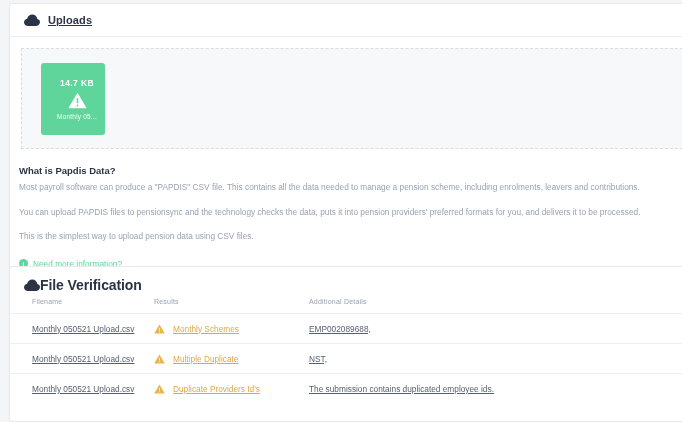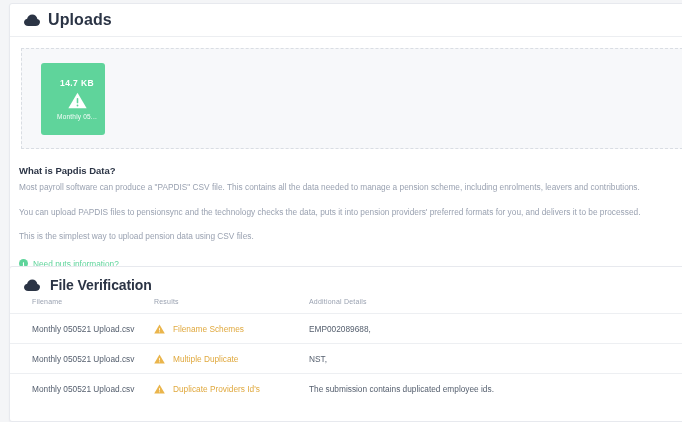--- a/index.html
+++ b/index.html
@@ -25,25 +25,26 @@
     border-radius: 3px;
     box-shadow: 0 1px 2px rgba(16,24,40,.04);
   }
   .card-header {
     height: 33px;
     display: flex; align-items: center;
     padding-left: 14px;
     border-bottom: 1px solid #eceef1;
   }
   .card-title {
-    font-size: 16px;
+    font-size: 11px;
     font-weight: bold;
     color: #2b3445;
     letter-spacing: .1px;
     margin-left: 8px;
+    text-decoration: underline;
   }
   .cloud-icon { display:block; width:16px; height:13px; }
 
   
   .dropzone {
     margin: 11px 0 0 11px;
     height: 101px;
     background: #f7f8fa;
     border: 1px dashed #d9dde3;
     border-right: none;
@@ -103,37 +104,37 @@
     box-shadow: 0 1px 2px rgba(16,24,40,.04);
     padding: 10px 0 0 0;
     height: 156px;
   }
   .verify-head {
     display: flex; align-items: center;
     padding-left: 14px; margin-bottom: 2px;
   }
   .verify-title {
     font-size: 14px; font-weight: bold; color: #2b3445;
-    margin-left: 10px; letter-spacing: -.1px;
+    margin-left: 0; letter-spacing: -.1px;
   }
 
   table { width: 100%; border-collapse: collapse; }
   thead th {
     text-align: left;
     font-size: 7px; font-weight: normal;
     color: #9aa2b1; letter-spacing: .2px;
     padding: 3px 0 8px 0;
   }
   th.c-file, td.c-file { padding-left: 22px; width: 144px; }
   th.c-res,  td.c-res  { width: 155px; }
   th.c-add,  td.c-add  { }
   tbody tr { border-top: 1px solid #edeff2; }
   tbody td {
     font-size: 8.3px; color: #56606f;
-    height: 30px; vertical-align: middle;
+    height: 30px; vertical-align: middle; text-decoration: underline;
   }
   td.c-res { color: #e0a93f; }
   .res-wrap { display: flex; align-items: center; gap: 8px; }
   .warn-sm { width: 11px; height: 10px; display: block; flex: none; }
   td.c-add { color: #56606f; }
 </style>
 </head>
 <body>
 
 <div id="app">
@@ -163,21 +164,21 @@
       </div>
     </div>
 
     <div class="info-block">
       <div class="info-h">What is Papdis Data?</div>
       <p class="info-p">Most payroll software can produce a "PAPDIS" CSV file. This contains all the data needed to manage a pension scheme, including enrolments, leavers and contributions.</p>
       <p class="info-p">You can upload PAPDIS files to pensionsync and the technology checks the data, puts it into pension providers' preferred formats for you, and delivers it to be processed.</p>
       <p class="info-p">This is the simplest way to upload pension data using CSV files.</p>
       <a class="info-link" href="#">
         <span class="info-dot">i</span>
-        <span>Need puts information?</span>
+        <span>Need more information?</span>
       </a>
     </div>
   </section>
 
   <section class="verify-card">
 
     <div class="verify-head">
       <span>
         <svg class="cloud-icon" viewBox="0 0 20 15" xmlns="http://www.w3.org/2000/svg">
           <path d="M5.2 14.5C2.3 14.5 0 12.4 0 9.8c0-2.2 1.6-4.1 3.9-4.6C4.6 2.2 7.2 0 10.3 0c3.3 0 6 2.4 6.4 5.5 2 .4 3.3 2 3.3 3.9 0 2.8-2.5 5.1-5.6 5.1H5.2z" fill="#2b3445"></path>
@@ -200,21 +201,21 @@
           <td class="c-file">Monthly 050521 Upload.csv</td>
           <td class="c-res">
             <span class="res-wrap">
               <span>
                 <svg class="warn-sm" viewBox="0 0 22 19" xmlns="http://www.w3.org/2000/svg">
                   <path d="M11 0.6 21.6 18.4H0.4L11 0.6z" fill="#eab54c"></path>
                   <rect x="10.1" y="7" width="1.8" height="5.6" rx=".8" fill="#ffffff"></rect>
                   <circle cx="11" cy="15.1" r="1.05" fill="#ffffff"></circle>
                 </svg>
               </span>
-              <span>Filename Schemes</span>
+              <span>Monthly Schemes</span>
             </span>
           </td>
           <td class="c-add">EMP002089688,</td>
         </tr>
 
         <tr>
           <td class="c-file">Monthly 050521 Upload.csv</td>
           <td class="c-res">
             <span class="res-wrap">
               <span>

